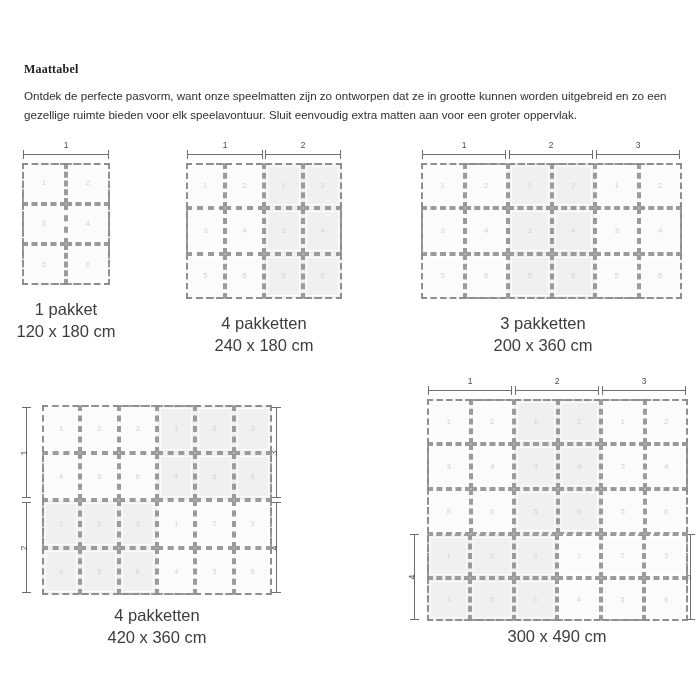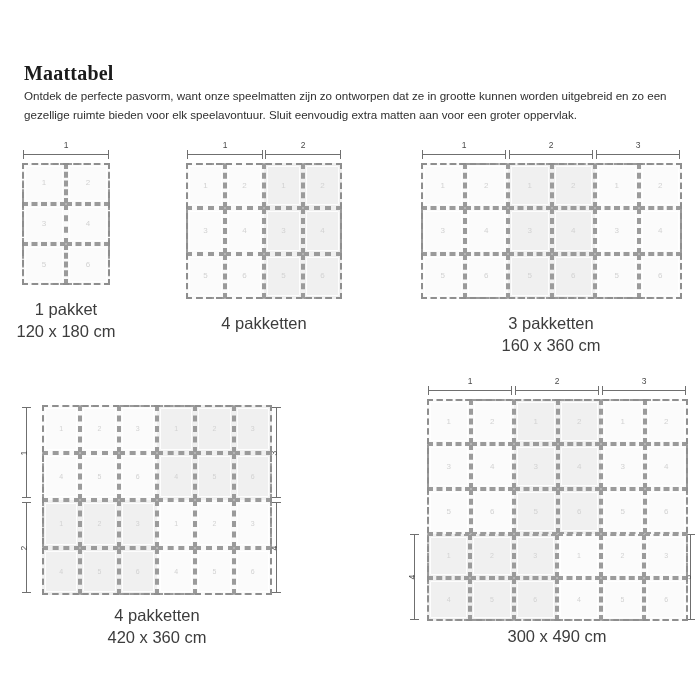--- a/index.html
+++ b/index.html
@@ -11,21 +11,21 @@
     color:#3a3a3a;
     overflow:hidden;
     position:relative;
   }
   #stage{position:relative;width:700px;height:700px;}
 
   
   .hdr-title{
     position:absolute;left:24px;top:62px;
     font-family:"Liberation Serif", serif;
-    font-weight:bold;font-size:20px;letter-spacing:.2px;
+    font-weight:bold;font-size:12px;letter-spacing:.2px;
     color:#1b1b1b;white-space:nowrap;
   }
   .hdr-sub{
     position:absolute;left:24px;top:86px;width:656px;
     font-size:11.6px;line-height:19px;color:#2f2f2f;
   }
 
   
   .diagram{position:absolute;}
   .matwrap{position:relative;}
@@ -155,20 +155,21 @@
         <div class="tile">2</div>
         <div class="tile">3</div>
         <div class="tile">4</div>
         <div class="tile">5</div>
         <div class="tile">6</div>
       </div>
       <div class="matframe" style="left:0;top:0;width:156px;height:136px;"></div>
     </div>
     <div class="caption" style="left:-22px;top:166px;width:200px;">
       <span class="c1">4 pakketten</span>
+      <span class="c2">240 x 180 cm</span>
     </div>
   </div>
 
   <div class="diagram" id="d3" style="left:421px;top:146px;">
     <div class="dimh" style="left:1px;top:0px;width:84px;">
       <div class="bar"></div>
       <div class="cap l"></div>
       <div class="cap r"></div>
       <div class="lbl">1</div>
     </div>
@@ -204,23 +205,23 @@
       <div class="pack plain" style="left:174px;top:0px;width:87px;height:136px;grid-template-columns:repeat(2,1fr);grid-template-rows:repeat(3,1fr);">
         <div class="tile">1</div>
         <div class="tile">2</div>
         <div class="tile">3</div>
         <div class="tile">4</div>
         <div class="tile">5</div>
         <div class="tile">6</div>
       </div>
       <div class="matframe" style="left:0;top:0;width:261px;height:136px;"></div>
     </div>
-    <div class="caption" style="left:30px;top:166px;width:200px;">
+    <div class="caption" style="left:22px;top:166px;width:200px;">
       <span class="c1">3 pakketten</span>
-      <span class="c2">160 x 360 cm</span>
+      <span class="c2">200 x 360 cm</span>
     </div>
   </div>
 
   <div class="diagram" id="d4" style="left:20px;top:405px;">
 
     <div class="dimv" style="left:0px;top:2px;height:91px;">
       <div class="bar"></div>
       <div class="cap t"></div>
       <div class="cap b"></div>
       <div class="lbl">1</div>

